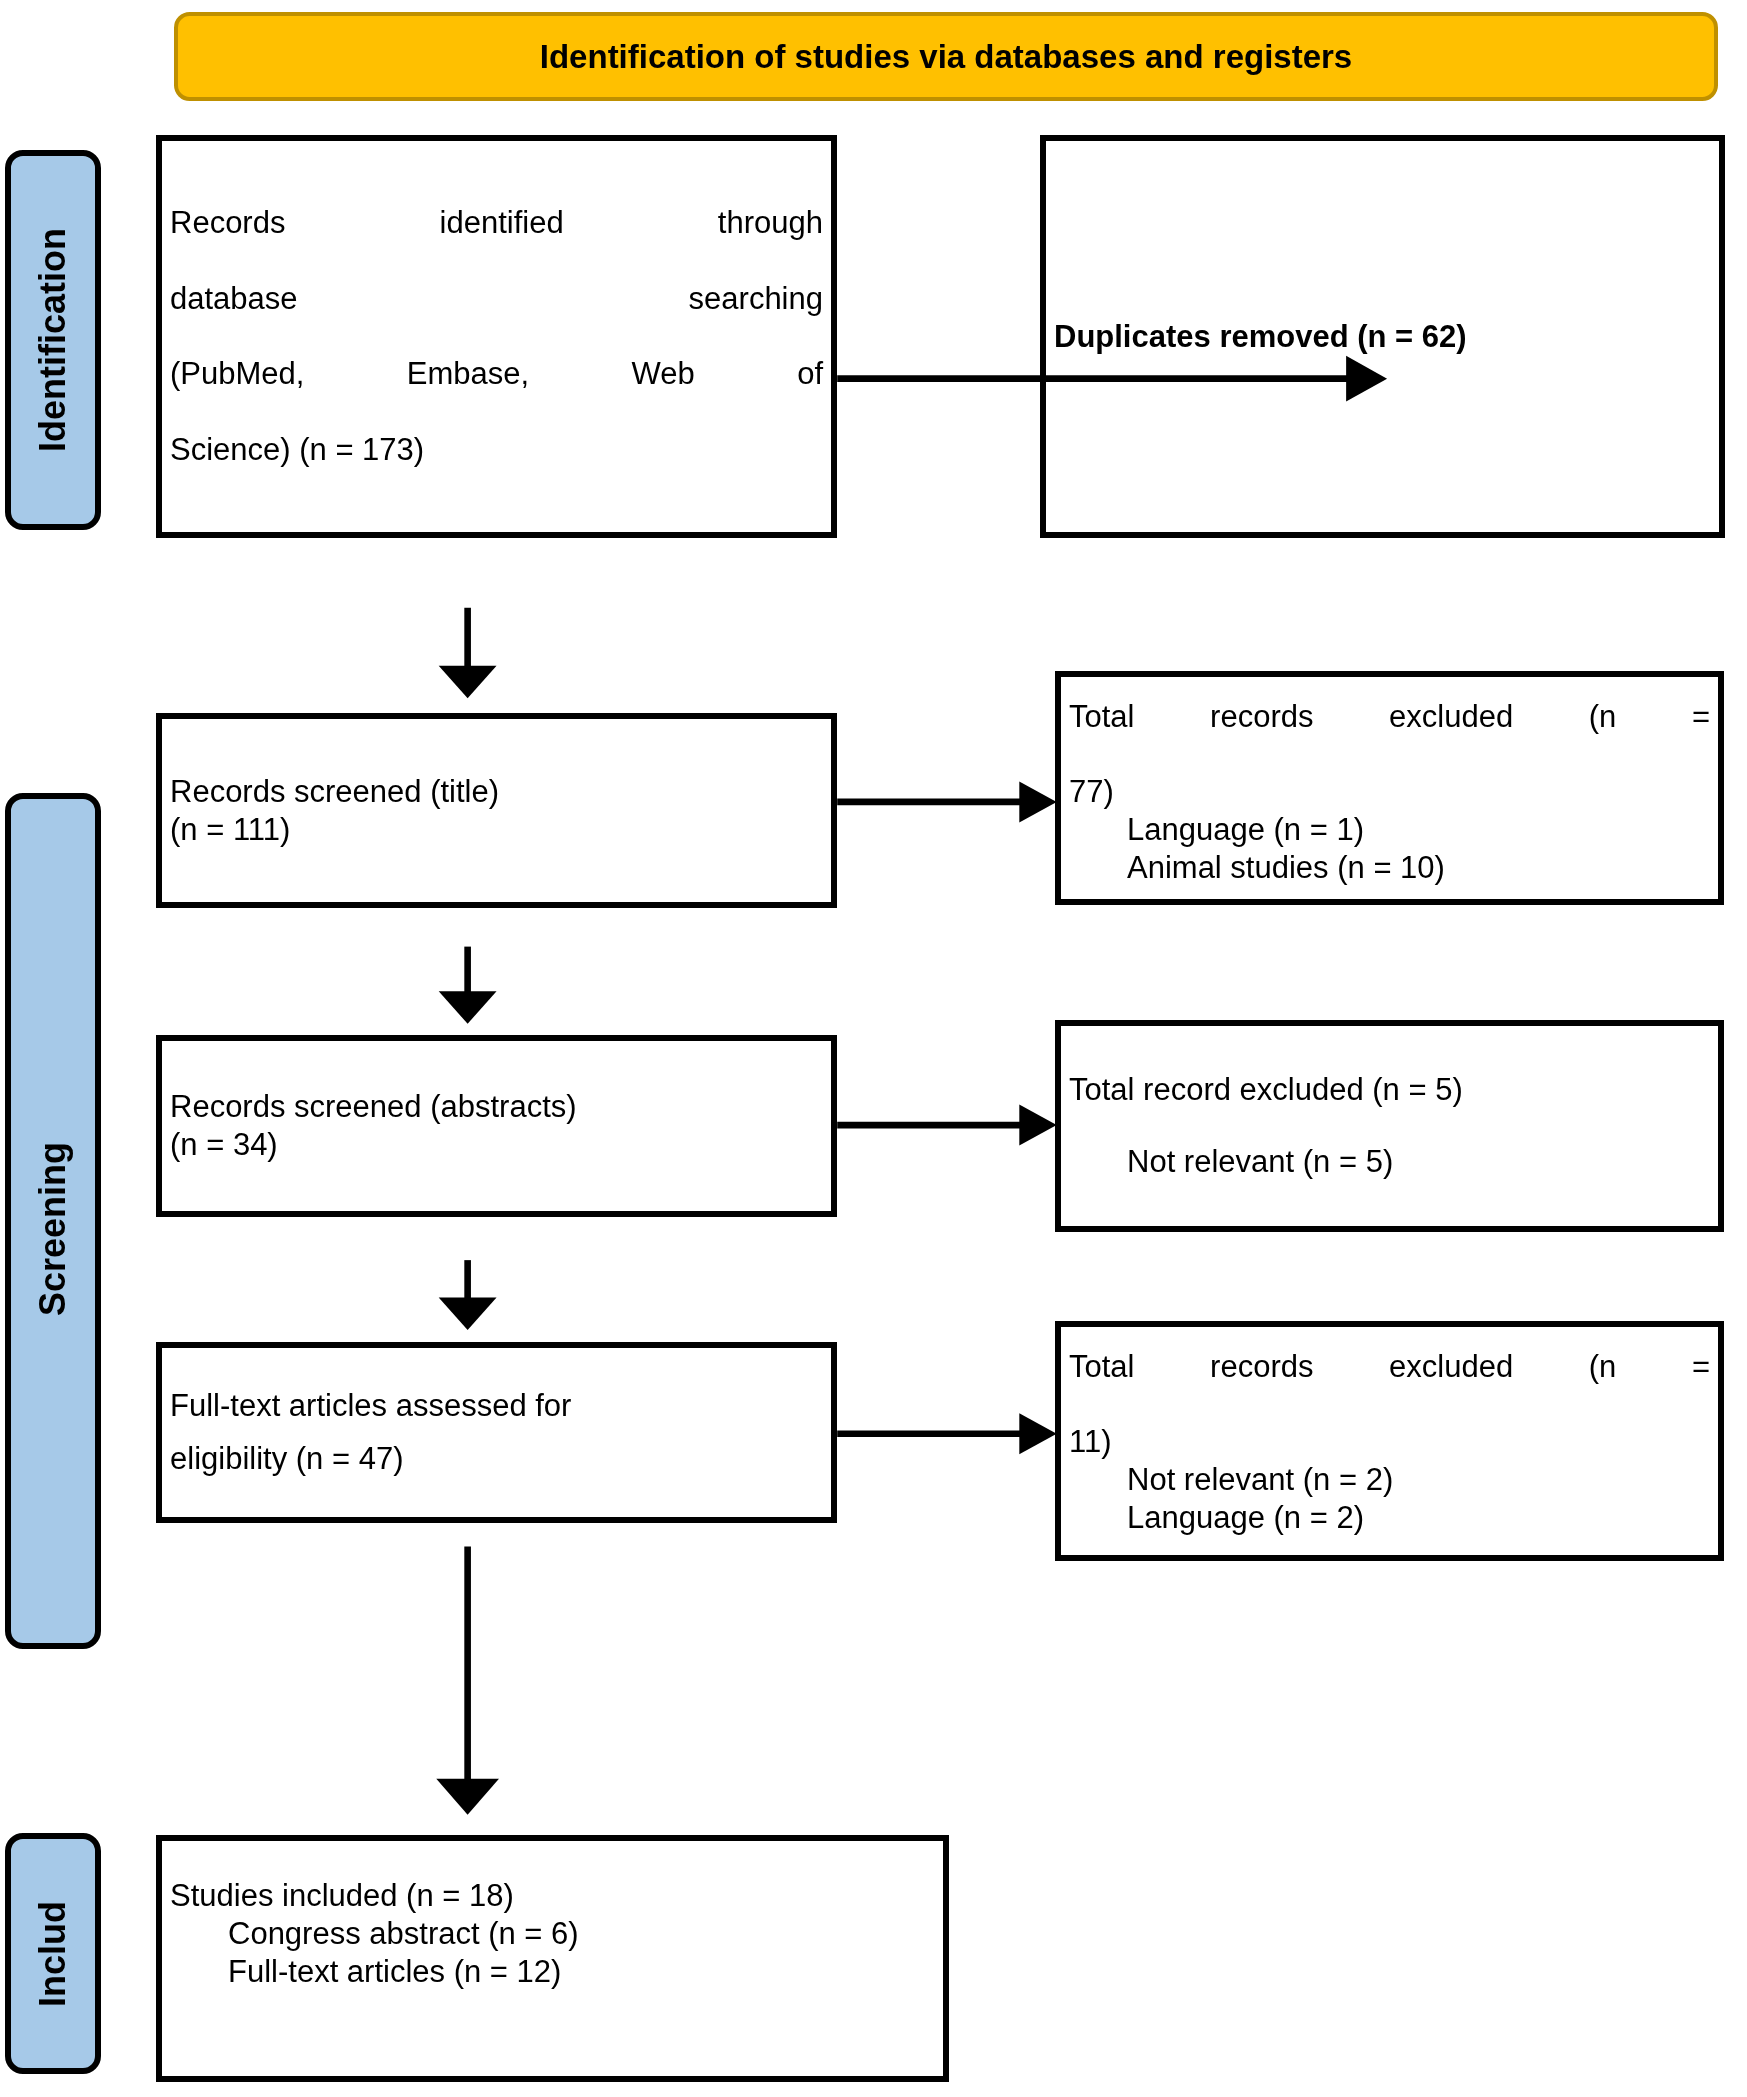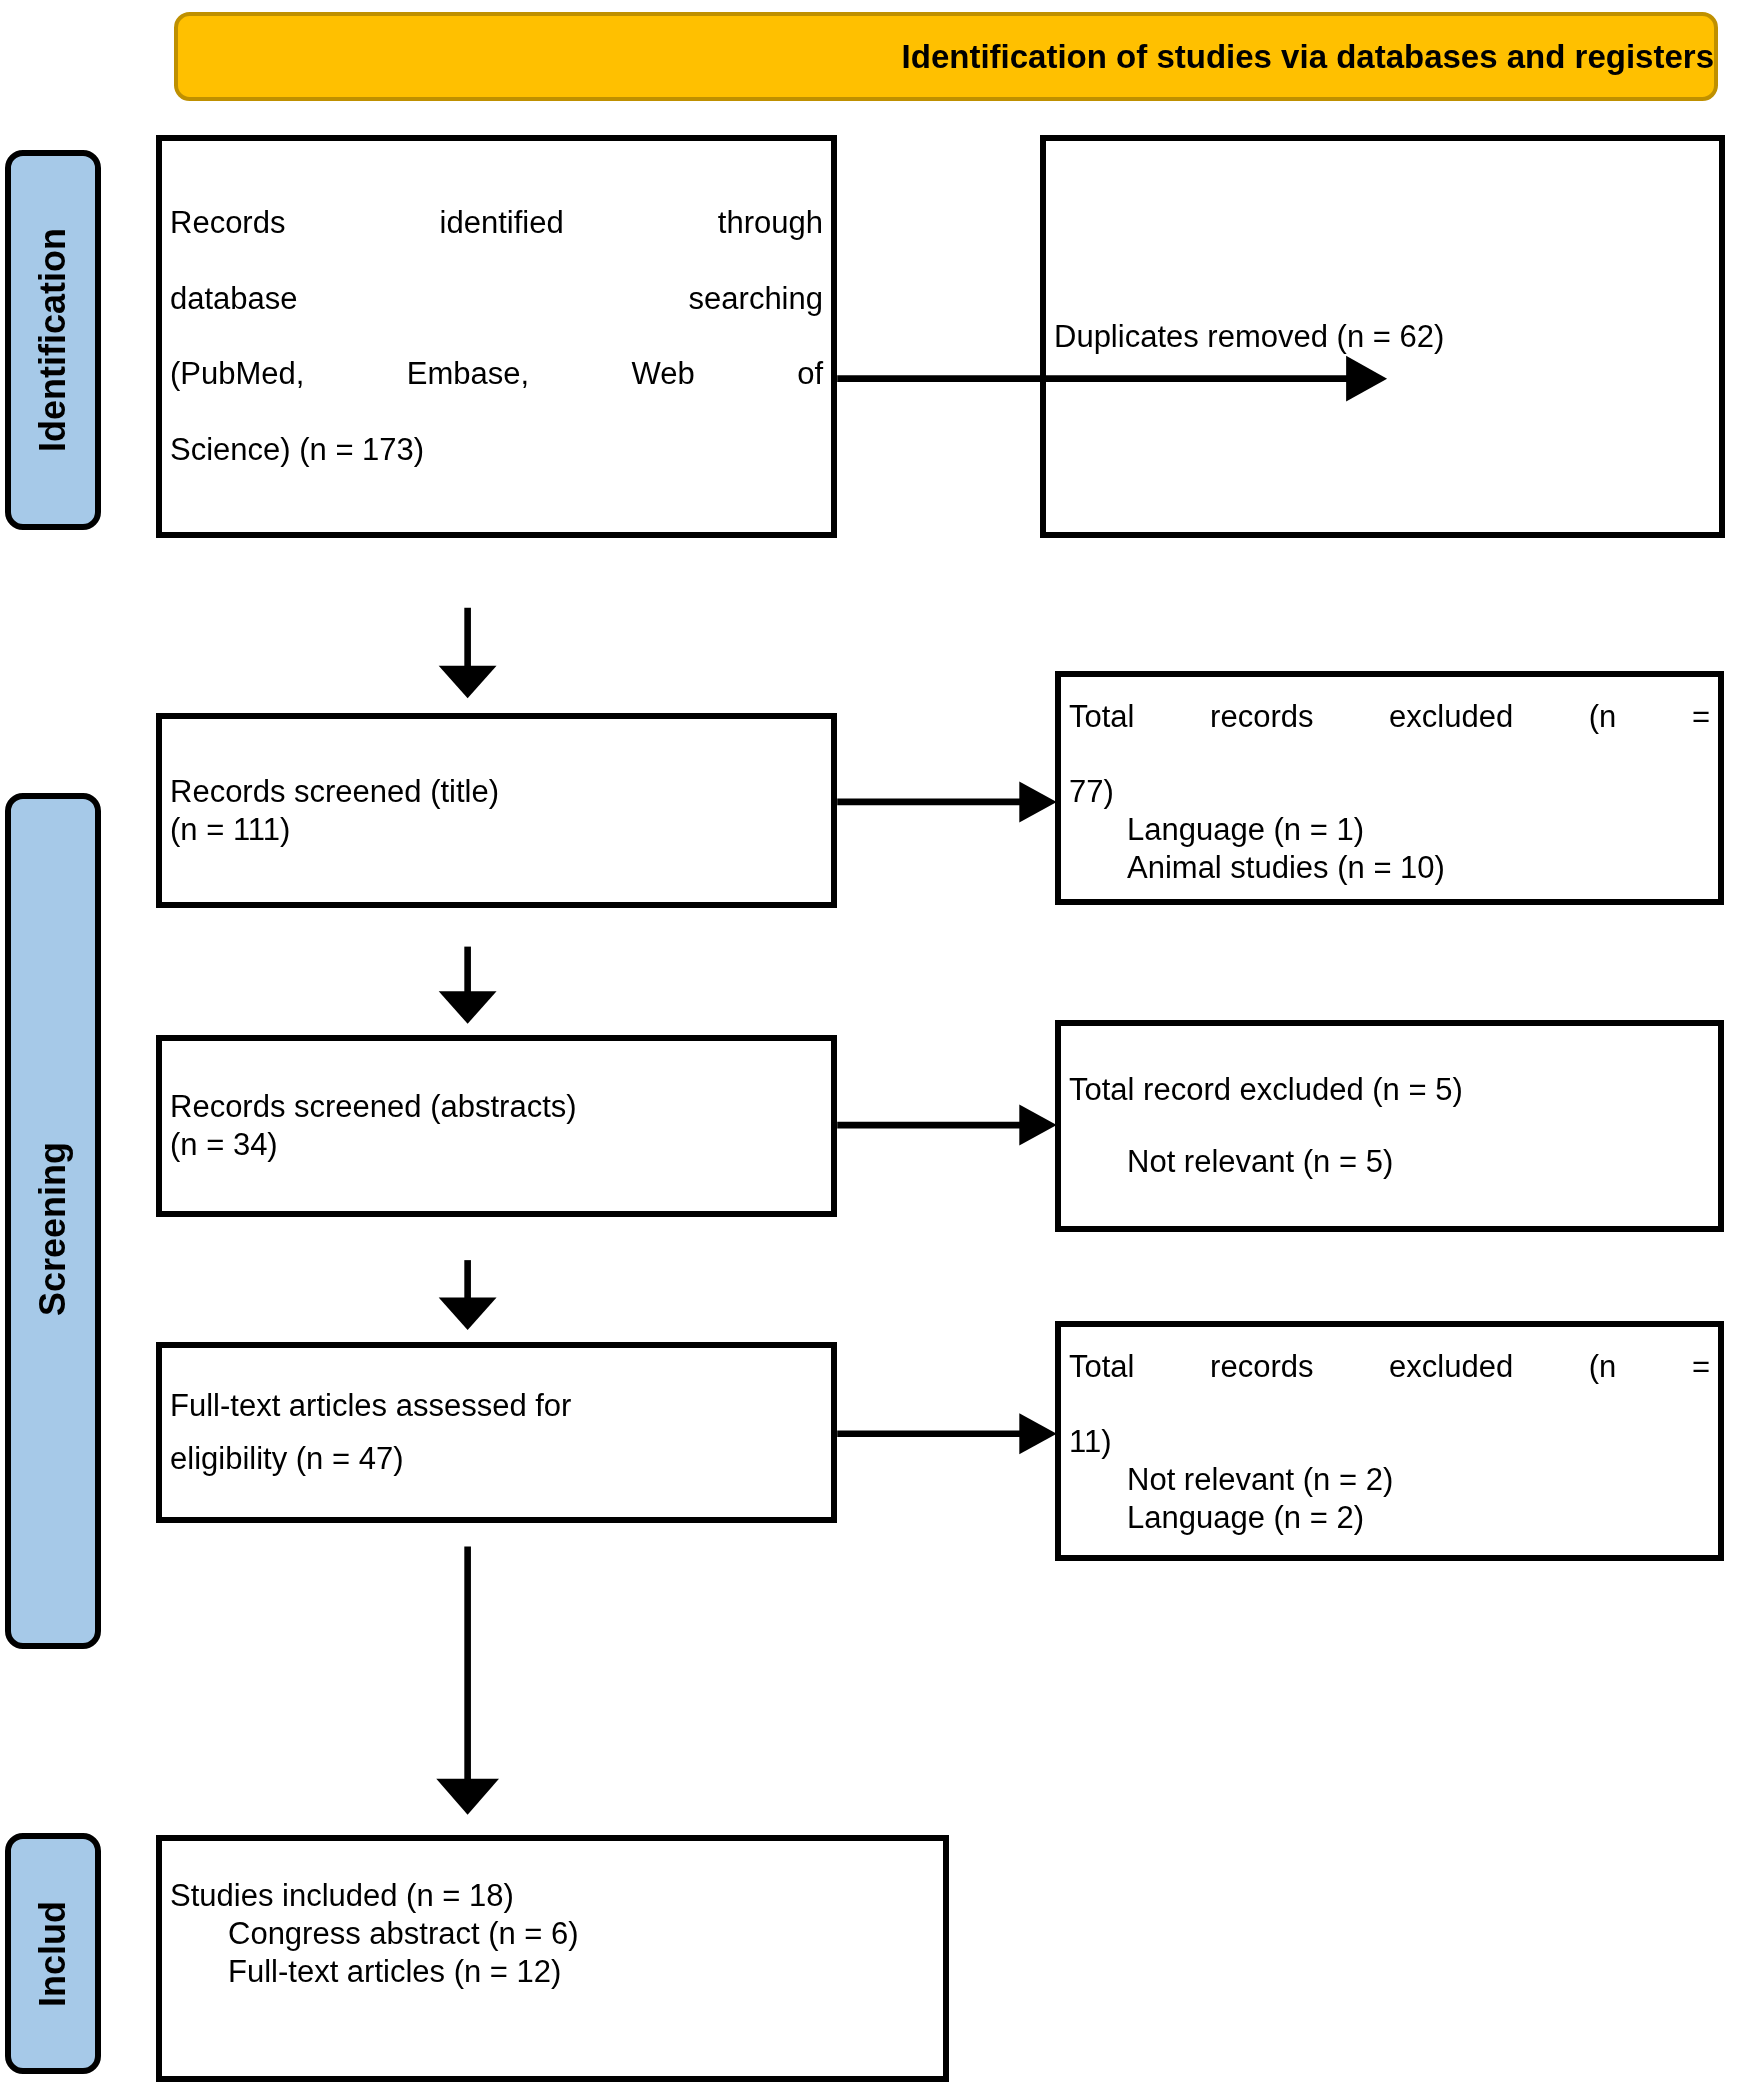--- a/index.html
+++ b/index.html
@@ -24,21 +24,21 @@
     left: 174px;
     top: 12px;
     width: 1544px;
     height: 89px;
     background: #FFC000;
     border: 4.2px solid #BF9000;
     border-radius: 15.7px;
     box-sizing: border-box;
     display: flex;
     align-items: center;
-    justify-content: flex-end;
+    justify-content: center;
   }
   .banner-text {
     font-size: 33px;
     font-weight: bold;
     color: #000000;
     letter-spacing: 0px;
     white-space: nowrap;
     text-align: center;
   }
 
@@ -89,21 +89,21 @@
   }
   .just { text-align: justify; text-align-last: left; }
   .just > span.fill {
     display: inline-block;
     width: 100%;
     height: 0;
   }
   .indent { padding-left: 58px; }
 
   #box-identified   { left: 156px;  top: 135px;  width: 681px; height: 403px; }
-  #box-duplicates   { left: 1040px; top: 135px;  width: 685px; height: 403px; }
+  #box-duplicates   { left: 1040px; top: 135px;  width: 685px; height: 403px; font-weight: bold; }
   #box-screen-title { left: 156px;  top: 713px; width: 681px; height: 195px; }
   #box-excl-title   { left: 1055px; top: 671px; width: 669px; height: 234px; }
   #box-screen-abs   { left: 156px;  top: 1035px; width: 681px; height: 182px; }
   #box-excl-abs     { left: 1055px; top: 1020px; width: 669px; height: 212px; gap: 34px; }
   #box-fulltext     { left: 156px;  top: 1342px; width: 681px; height: 181px; gap: 15px; }
   #box-excl-full    { left: 1055px; top: 1321px; width: 669px; height: 240px; }
   #box-included     { left: 156px;  top: 1835px; width: 793px; height: 247px; }
 
   
   #box-excl-title, #box-excl-full {

